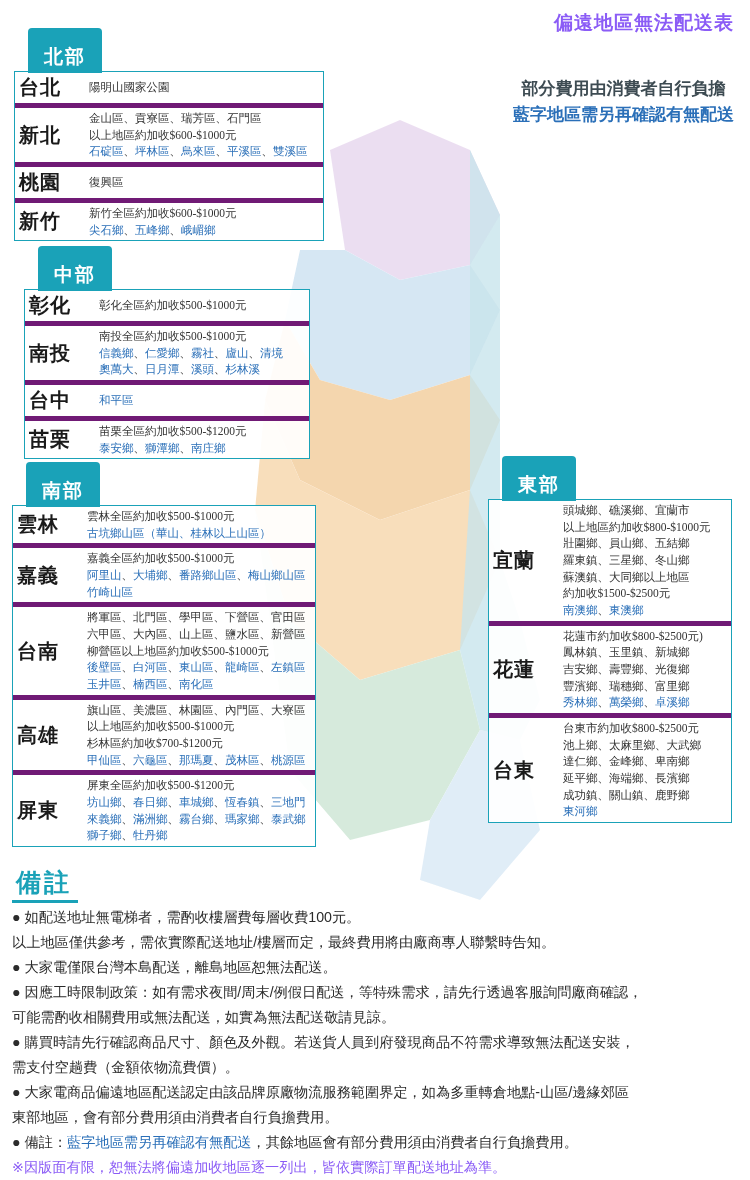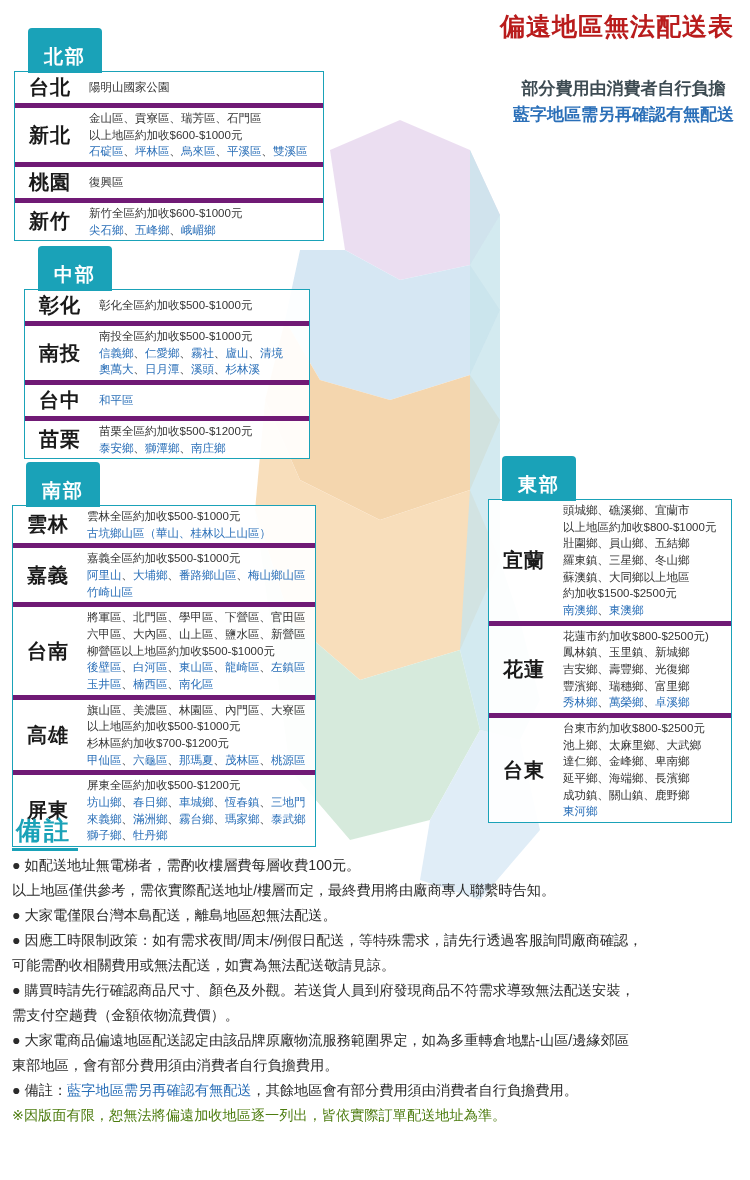--- a/index.html
+++ b/index.html
@@ -7,21 +7,21 @@
     width:750px;height:1180px;position:relative;overflow:hidden;
     background:#ffffff;
     font-family:"Liberation Sans","DejaVu Sans",sans-serif;
     color:#222;
   }
   
   .map{position:absolute;left:0;top:0;width:750px;height:1180px;z-index:0;}
   
   .title{
     position:absolute;right:16px;top:10px;
-    font-size:25px;font-weight:bold;color:#b91c1c;letter-spacing:1px;
+    font-size:19px;font-weight:bold;color:#8b5cf6;letter-spacing:1px;
     z-index:5;
   }
   .subnote{
     position:absolute;right:16px;top:76px;text-align:center;z-index:5;
     font-size:17px;font-weight:bold;color:#3d4b52;line-height:1.5;
   }
   .subnote .blue{color:#2a6fb8;}
 
   
   .region{position:absolute;z-index:4;}
@@ -37,41 +37,41 @@
   }
   table.rg{border-collapse:collapse;width:100%;}
   table.rg td{
     border-top:5px solid #701a75;
     vertical-align:middle;
     padding:2px 4px;
   }
   table.rg tr:first-child td{border-top:none;}
   td.city{
     width:62px;font-size:20px;font-weight:bold;color:#1a1a1a;
-    text-align:center;letter-spacing:1px;white-space:nowrap;
-  }
-  td.detail{font-size:11.5px;line-height:1.45;color:#333;}
+    text-align:left;letter-spacing:1px;white-space:nowrap;
+  }
+  td.detail{font-size:11.5px;line-height:1.45;color:#333;font-family:Liberation Serif, serif;}
   td.detail .blue{color:#2a6fb8;}
 
   
   #r-north{left:14px;top:28px;width:310px;}
   #r-central{left:24px;top:246px;width:286px;}
   #r-south{left:12px;top:462px;width:304px;}
   #r-east{left:488px;top:456px;width:244px;}
 
   
-  .remarks{position:absolute;left:12px;top:814px;width:726px;z-index:5;}
+  .remarks{position:absolute;left:12px;top:866px;width:726px;z-index:5;}
   .remarks .rtab{
     display:inline-block;color:#1aa2b8;font-weight:bold;font-size:25px;
     letter-spacing:3px;border-bottom:3px solid #1aa2b8;padding:0 6px 1px 4px;
   }
   .remarks p{
     margin:3px 0 0 0;font-size:14.2px;line-height:1.55;color:#2b2b2b;
   }
-  .remarks p.last{color:#4d7c0f;}
+  .remarks p.last{color:#8b5cf6;}
   .remarks .blue{color:#2a6fb8;}
 </style>
 </head>
 <body>
 
 <svg class="map" viewBox="0 0 750 1180">
   <g opacity="0.85">
     <path d="M330 150 L400 120 L470 150 L500 215 L470 265 L400 280 L345 250 Z" fill="#e8d9ef"></path>
     <path d="M300 250 L345 250 L400 280 L470 265 L500 310 L470 375 L390 400 L320 380 L285 320 Z" fill="#cfe3f2"></path>
     <path d="M285 320 L320 380 L390 400 L470 375 L500 420 L470 490 L380 520 L300 480 L265 400 Z" fill="#f3cfa0"></path>

